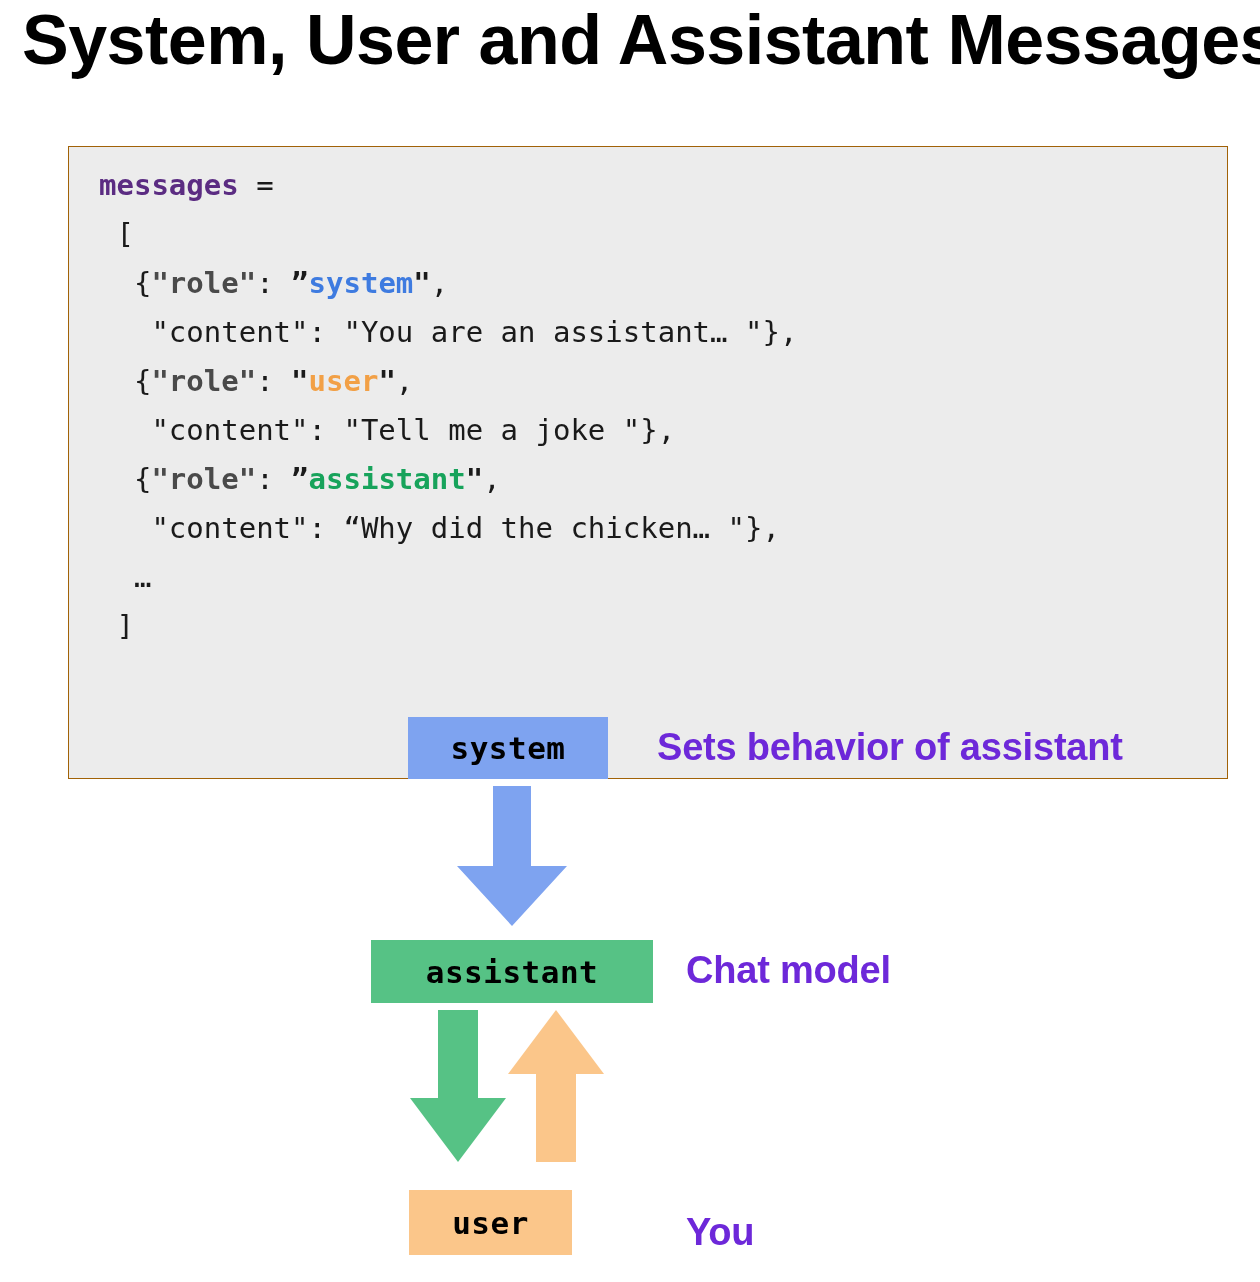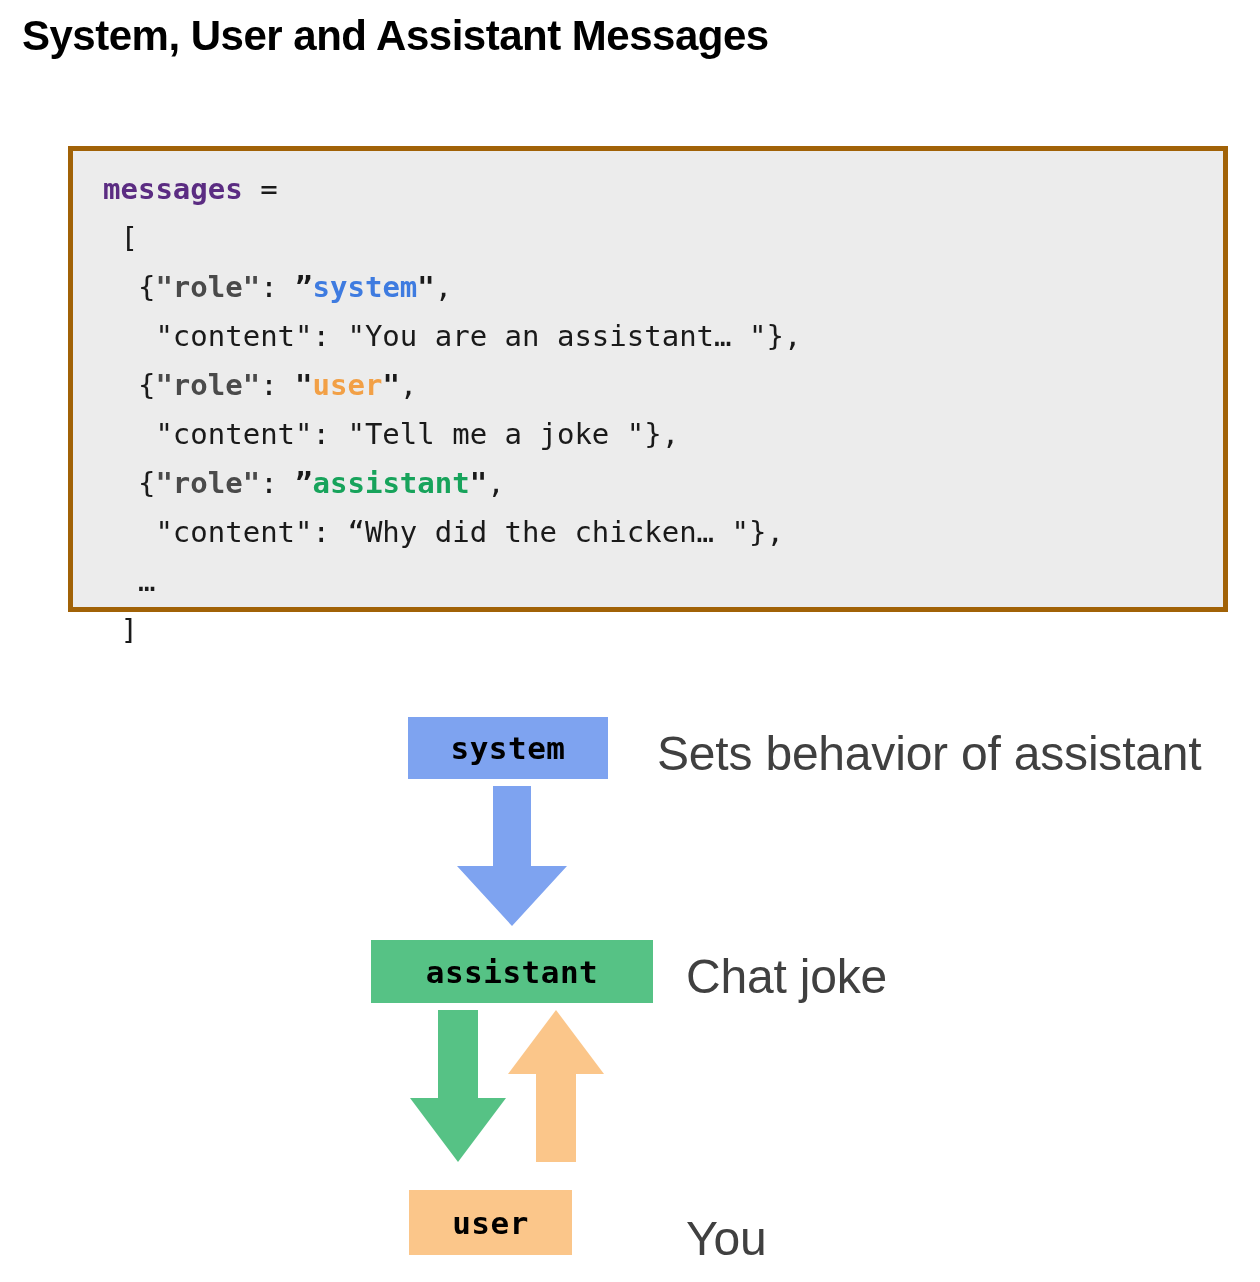--- a/index.html
+++ b/index.html
@@ -13,40 +13,40 @@
     position: relative;
     overflow: hidden;
     font-family: "Liberation Sans", sans-serif;
     color: #000000;
   }
 
   
   #slide-title {
     position: absolute;
     left: 22px;
-    top: 14px;
+    top: 4px;
     width: 1210px;
     font-family: "Liberation Sans", sans-serif;
-    font-size: 42px;
+    font-size: 70px;
     font-weight: 700;
     letter-spacing: -0.5px;
     line-height: 1.05;
     color: #000000;
     white-space: nowrap;
   }
 
   
   #code-block {
     position: absolute;
     left: 68px;
     top: 146px;
     width: 1160px;
-    height: 466px;
+    height: 633px;
     background: #ECECEC;
-    border: 5px solid #a16207;
+    border: 1px solid #a16207;
     box-sizing: border-box;
   }
   #code-lines {
     position: absolute;
     left: 30px;
     top: 14px;
     font-family: "DejaVu Sans Mono", "Liberation Mono", monospace;
     font-size: 29px;
     line-height: 49px;
     white-space: pre;
@@ -75,23 +75,23 @@
     color: #000000;
     letter-spacing: 0.5px;
   }
   #box-system    { left: 408px; top: 27px;  width: 200px; height: 62px;  background: #7EA3F0; }
   #box-assistant { left: 371px; top: 250px; width: 282px; height: 63px;  background: #56C285; }
   #box-user      { left: 409px; top: 500px; width: 163px; height: 65px;  background: #FBC68A; }
 
   .side-label {
     position: absolute;
     font-family: "Liberation Sans", sans-serif;
-    font-size: 48px;
-    font-weight: 400;
-    color: #404040;
+    font-size: 38px;
+    font-weight: 700;
+    color: #6d28d9;
     white-space: nowrap;
     letter-spacing: -0.2px;
   }
   #label-system    { left: 657px; top: 36px; }
   #label-assistant { left: 686px; top: 259px; }
   #label-user      { left: 686px; top: 521px; }
 
   .arrow { position: absolute; }
   #arrow-system-to-assistant { left: 457px; top: 96px;  width: 110px; height: 140px; }
   #arrow-assistant-to-user   { left: 410px; top: 320px; width: 96px;  height: 152px; }
@@ -113,21 +113,21 @@
   </div>
   <div id="label-system" class="side-label">Sets behavior of assistant</div>
 
   <svg id="arrow-system-to-assistant" class="arrow" viewBox="0 0 110 140" preserveAspectRatio="none">
     <polygon points="36,0 74,0 74,80 110,80 55,140 0,80 36,80" fill="#7EA3F0"></polygon>
   </svg>
 
   <div id="box-assistant" class="role-box" style="background: rgb(86, 194, 133);">
     <span>assistant</span>
   </div>
-  <div id="label-assistant" class="side-label">Chat joke</div>
+  <div id="label-assistant" class="side-label">Chat model</div>
 
   <svg id="arrow-assistant-to-user" class="arrow" viewBox="0 0 96 152" preserveAspectRatio="none">
     <polygon points="28,0 68,0 68,88 96,88 48,152 0,88 28,88" fill="#56C285"></polygon>
   </svg>
 
   <svg id="arrow-user-to-assistant" class="arrow" viewBox="0 0 96 152" preserveAspectRatio="none">
     <polygon points="48,0 96,64 68,64 68,152 28,152 28,64 0,64" fill="#FBC68A"></polygon>
   </svg>
 
   <div id="box-user" class="role-box" style="background: rgb(251, 198, 138);">

